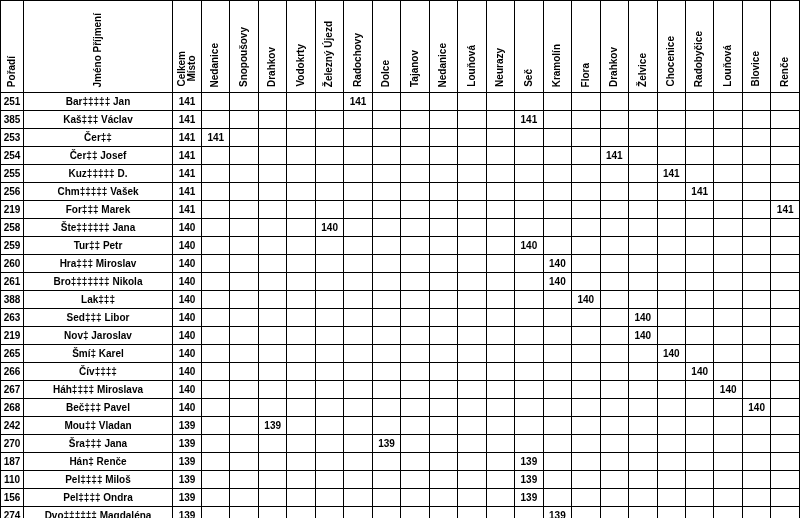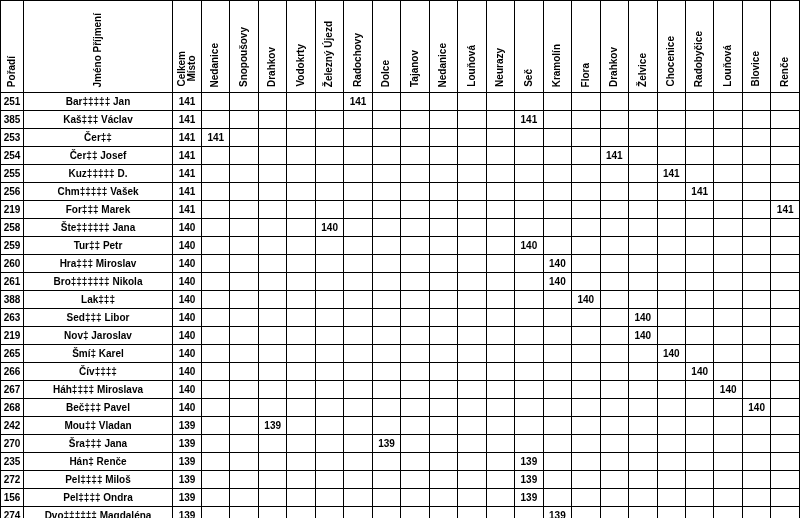--- a/index.html
+++ b/index.html
@@ -642,21 +642,21 @@
           <td class="col-score"></td>
           <td class="col-score"></td>
           <td class="col-score"></td>
           <td class="col-score"></td>
           <td class="col-score"></td>
           <td class="col-score"></td>
           <td class="col-score"></td>
           <td class="col-score"></td>
         </tr>
         <tr class="data-row">
-          <td class="col-rank">235</td>
+          <td class="col-rank">187</td>
           <td class="col-name">Hán‡ Renče</td>
           <td class="col-total">139</td>
           <td class="col-score"></td>
           <td class="col-score"></td>
           <td class="col-score"></td>
           <td class="col-score"></td>
           <td class="col-score"></td>
           <td class="col-score"></td>
           <td class="col-score"></td>
           <td class="col-score"></td>
@@ -668,21 +668,21 @@
           <td class="col-score"></td>
           <td class="col-score"></td>
           <td class="col-score"></td>
           <td class="col-score"></td>
           <td class="col-score"></td>
           <td class="col-score"></td>
           <td class="col-score"></td>
           <td class="col-score"></td>
         </tr>
         <tr class="data-row">
-          <td class="col-rank">272</td>
+          <td class="col-rank">110</td>
           <td class="col-name">Pel‡‡‡‡ Miloš</td>
           <td class="col-total">139</td>
           <td class="col-score"></td>
           <td class="col-score"></td>
           <td class="col-score"></td>
           <td class="col-score"></td>
           <td class="col-score"></td>
           <td class="col-score"></td>
           <td class="col-score"></td>
           <td class="col-score"></td>

